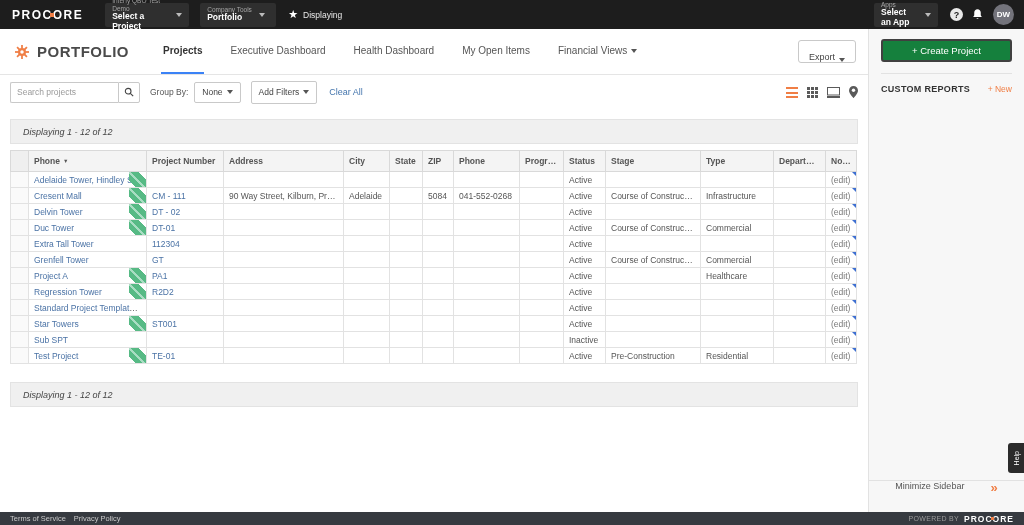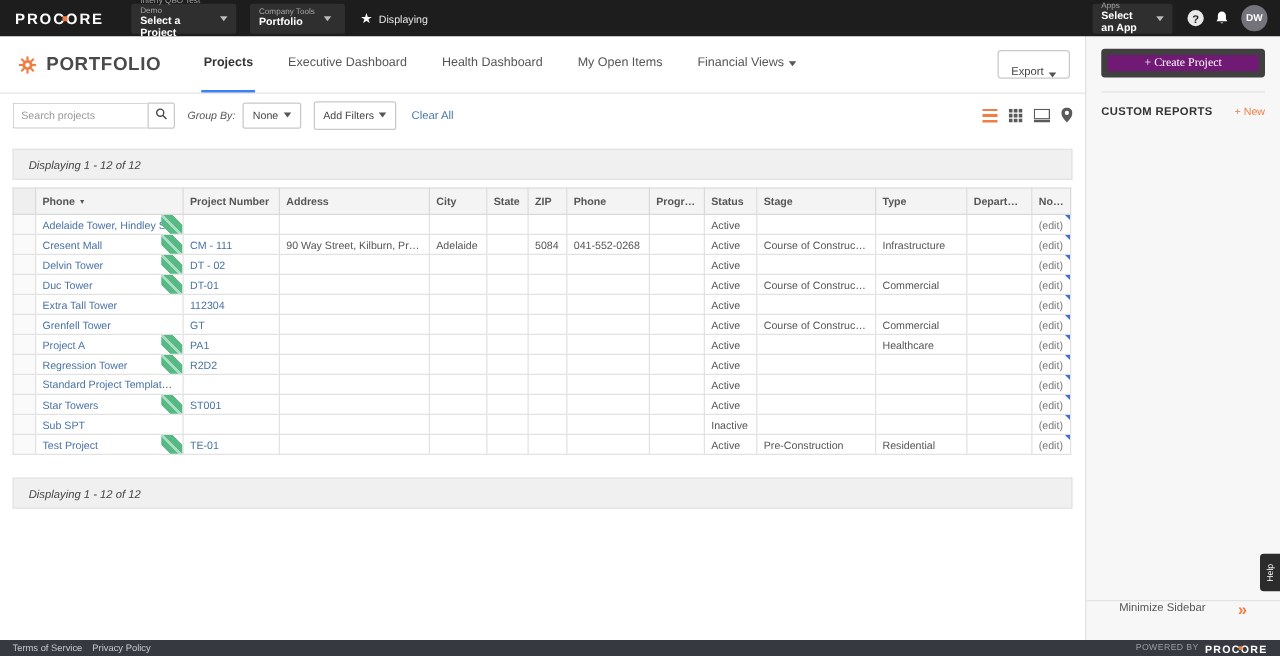--- a/index.html
+++ b/index.html
@@ -58,21 +58,21 @@
 
   
   .filter-row { display:flex; align-items:center; height:34px; padding:0 10px; }
   .search-group { display:flex; height:21px; }
   .search-input { width:108px; height:21px; border:1px solid #c9c9c9; border-right:none;
     border-radius:2px 0 0 2px; font-size:8.5px; padding:0 6px; color:#444; outline:none; }
   .search-input::placeholder { color:#9a9a9a; }
   .search-btn { width:22px; height:21px; border:1px solid #c9c9c9; background:#fff;
     border-radius:0 2px 2px 0; display:flex; align-items:center; justify-content:center;
     cursor:pointer; }
-  .groupby-label { font-size:8.5px; color:#555; margin-left:10px;font-style:italic; }
+  .groupby-label { font-size:8.5px; color:#555; margin-left:10px; }
   .mini-dd { height:21px; border:1px solid #c9c9c9; border-radius:2px; background:#fff;
     display:flex; align-items:center; padding:0 7px; font-size:8.5px; color:#444;
     margin-left:6px; cursor:pointer; }
   .addfilters-dd { margin-left:10px; height:23px; }
   .clear-all { font-size:9px; color:#4576AD; margin-left:12px; cursor:pointer; }
   .view-toggles { margin-left:auto; display:flex; align-items:center; }
   .vt { margin-left:9px; cursor:pointer; display:flex; align-items:center; }
   .list-ic { width:12px; height:11px;
     background:repeating-linear-gradient(0deg,#F07E45 0 2px,transparent 2px 4.5px); }
 
@@ -102,23 +102,23 @@
       #a9ddc3 44%, #a9ddc3 54%, #57BA85 54%, #57BA85 76%, rgba(0,0,0,0) 76%); }
   .info-icon { display:inline-flex; align-items:center; justify-content:center;
     width:8px; height:8px; border-radius:50%; background:#555; color:#fff;
     font-size:6px; font-weight:bold; margin-left:4px; vertical-align:0.5px; }
   td.notes-cell { position:relative; }
   .edit-link { color:#777; cursor:pointer; }
   .note-corner { position:absolute; top:0; right:0; width:0; height:0;
     border-top:4px solid #3D6FD1; border-left:4px solid transparent; }
 
   
-  .create-btn { margin:10px 12px 0 12px; height:23px; background:#701a75;
-    border:5px solid #404040; border-radius:3px; color:#fff; font-size:9.5px;
-    display:flex; align-items:center; justify-content:center; cursor:pointer;font-family:Liberation Serif, serif; }
+  .create-btn { margin:10px 12px 0 12px; height:23px; background:#15803d;
+    border:2px solid #404040; border-radius:3px; color:#fff; font-size:9.5px;
+    display:flex; align-items:center; justify-content:center; cursor:pointer; }
   .sb-rule { border-bottom:1px solid #e2e2e2; margin:11px 12px 0 12px; }
   .sb-reports { display:flex; align-items:center; margin:10px 12px 0 12px; }
   .sb-reports-title { font-size:9px; font-weight:bold; color:#333; letter-spacing:0.3px; }
   .sb-new { margin-left:auto; font-size:8.5px; color:#F07E45; cursor:pointer; }
   .sb-bottom { position:absolute; left:0; right:0; bottom:4px; height:28px;
     border-top:1px solid #e2e2e2; display:flex; align-items:flex-start;
     justify-content:center; cursor:pointer; }
   .sb-min-label { font-size:9px; color:#555; }
   .dbl-chevron { color:#F07E45; font-size:13px; font-weight:bold; margin-left:26px;
     line-height:1; }

